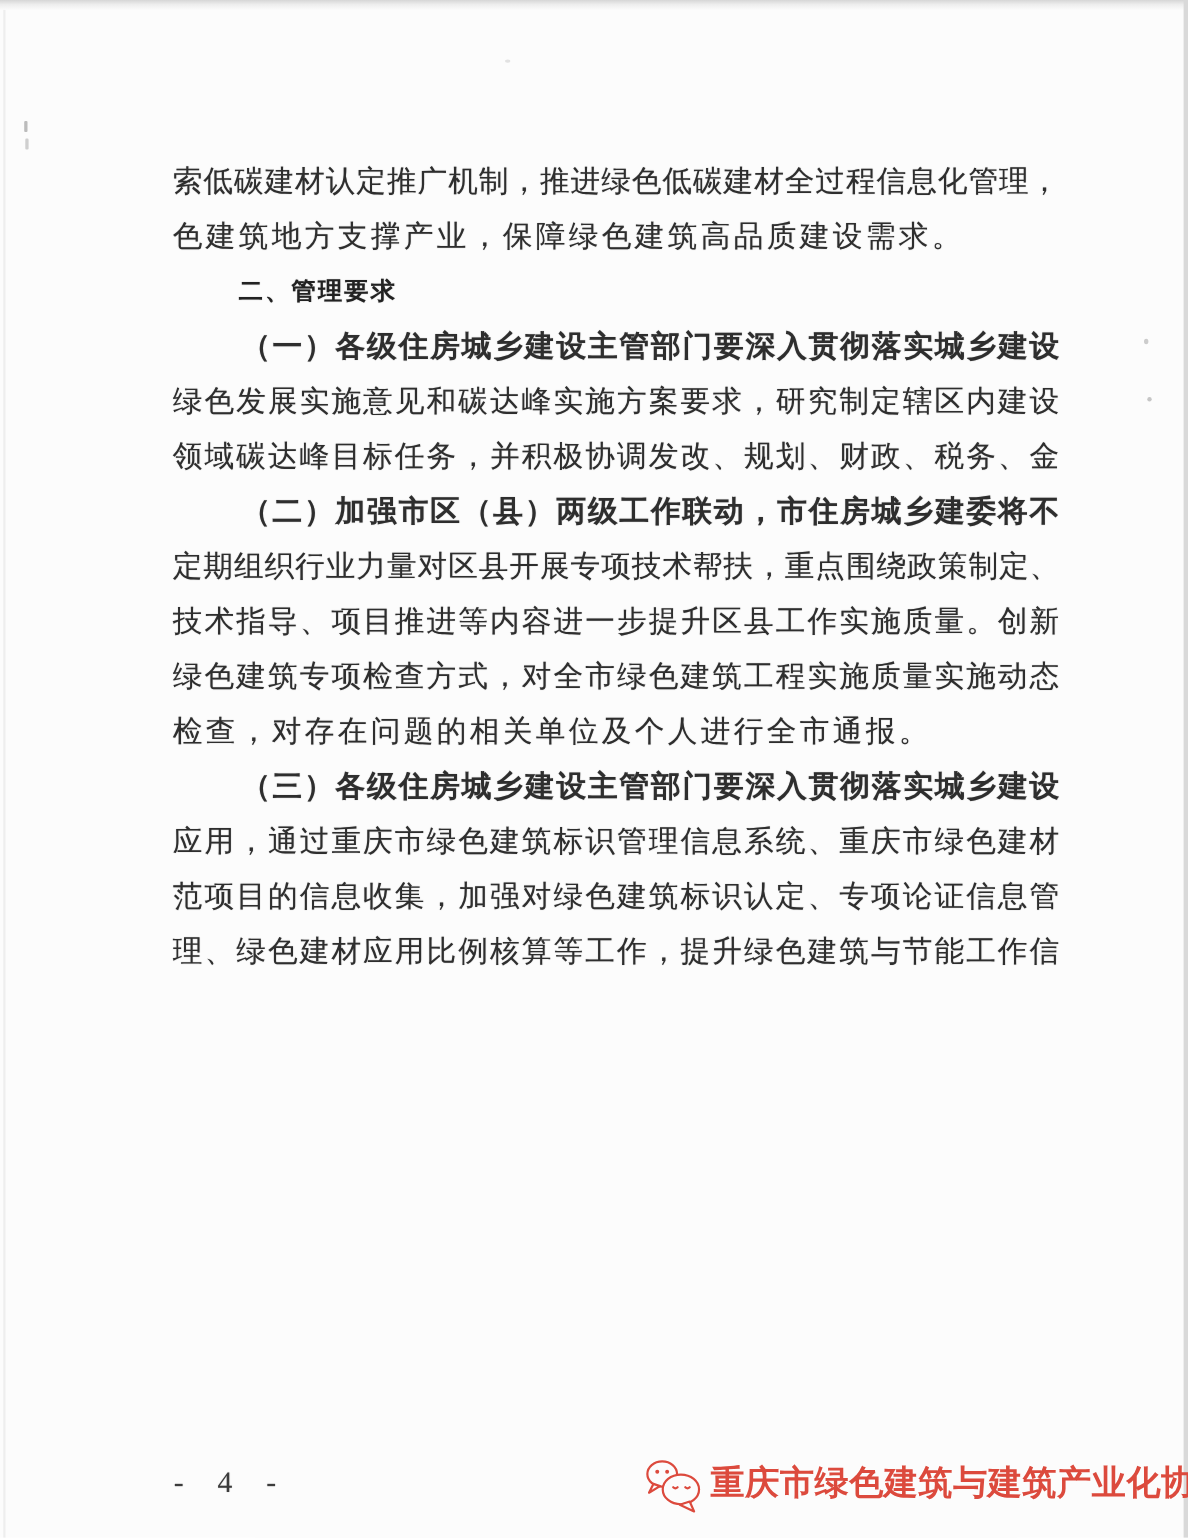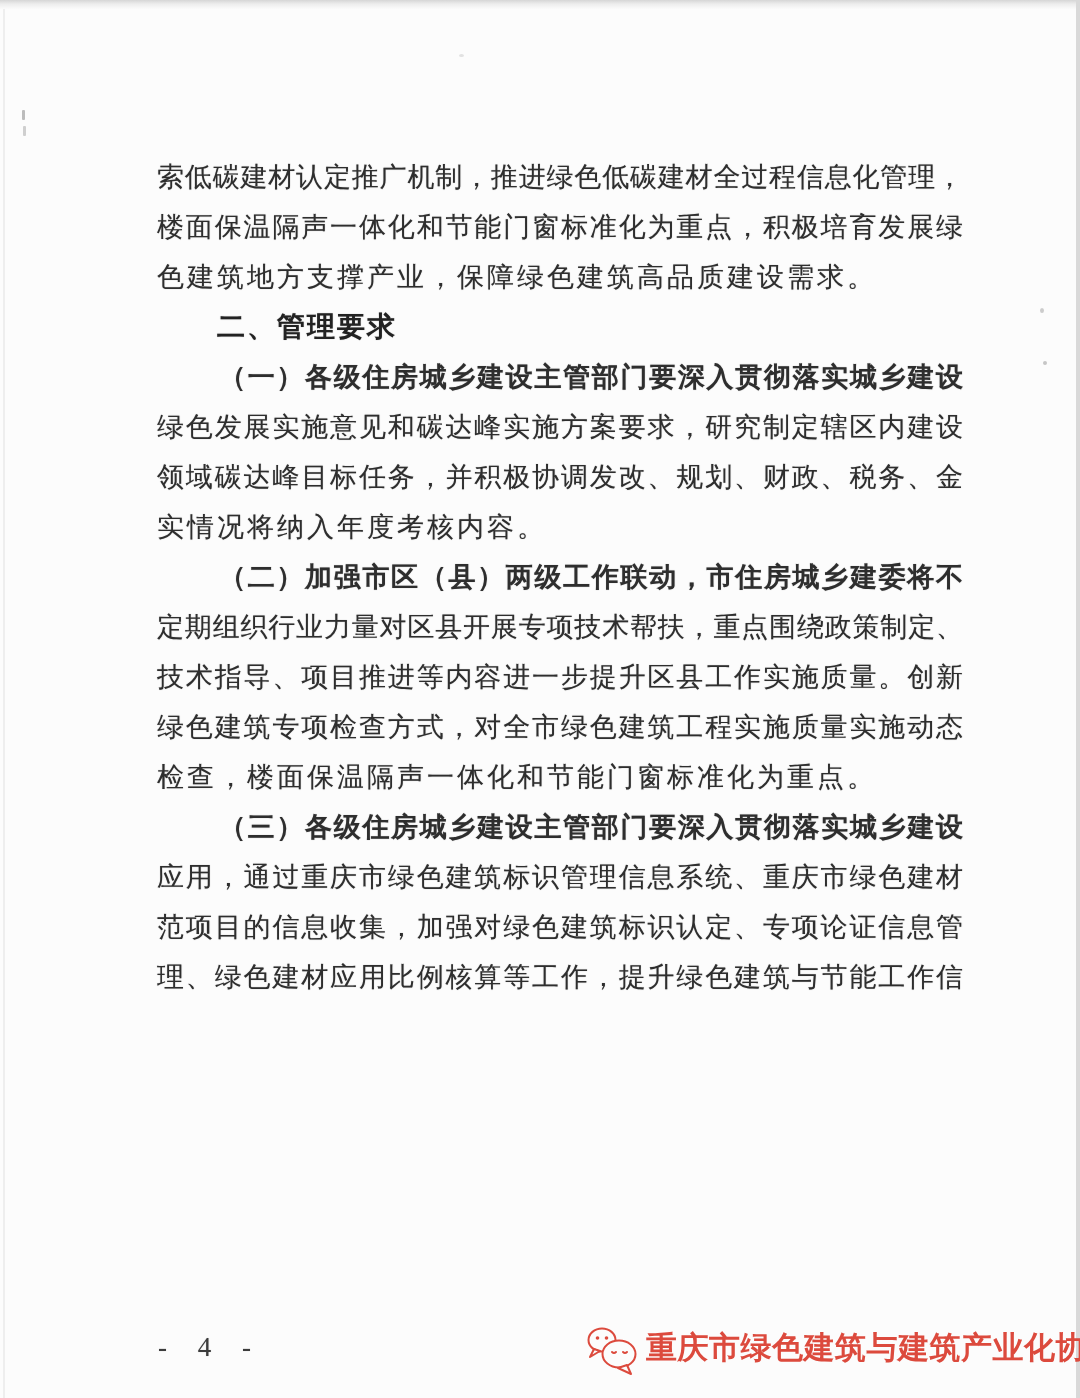--- a/index.html
+++ b/index.html
@@ -32,36 +32,36 @@
     background: #bcbcbc;
     box-shadow: 1px 16px 0 #cfcfcf;
     border-radius: 1px;
   }
   .speck-a { position: absolute; left: 459px; top: 54px; width: 5px; height: 3px; background: #e2e2e2; border-radius: 50%; }
   .speck-b { position: absolute; left: 1040px; top: 308px; width: 4px; height: 5px; background: #cccccc; border-radius: 50%; }
   .speck-c { position: absolute; left: 1043px; top: 361px; width: 4px; height: 4px; background: #c6c6c6; border-radius: 50%; }
 
   
   .content {
-    position: absolute; left: 157px; top: 152px; width: 806px;
+    position: absolute; left: 157px; top: 140px; width: 806px;
     color: #2e2e2e;
     font-size: 27px;
     text-shadow: 0 0 1px rgba(55,55,55,0.45);
   }
   .content p {
     margin: 0; height: 50px; line-height: 50px;
     text-align: justify;
     text-align-last: justify;
   }
   .content p.first { text-indent: 62px; font-weight: bold; }
   .content p.last { text-align: right; text-align-last: left; letter-spacing: 3px; }
   .content p.heading {
     font-family: "Liberation Sans", sans-serif;
     font-weight: 700;
-    font-size: 28px;
+    font-size: 22px;
     color: #222222;
     text-align: center; text-align-last: left;
     text-indent: 60px;
     letter-spacing: 2px;
   }
 
   
   .page-number {
     position: absolute; left: 158px; top: 1332px;
     font-size: 27px; color: #3c3c3c;
@@ -88,32 +88,30 @@
   <div class="edge-top"></div>
   <div class="edge-right"></div>
   <div class="edge-left"></div>
   <div class="artifact-margin"></div>
   <div class="speck-a"></div>
   <div class="speck-b"></div>
   <div class="speck-c"></div>
 
   <main class="content">
     <p class="line">索低碳建材认定推广机制，推进绿色低碳建材全过程信息化管理，</p>
-    <p class="line">楼面保温隔声一体化和节能门窗标准化为重点，积极培育发展绿</p>
     <p class="line last">色建筑地方支撑产业，保障绿色建筑高品质建设需求。</p>
     <p class="heading">二、管理要求</p>
     <p class="line first">（一）各级住房城乡建设主管部门要深入贯彻落实城乡建设</p>
     <p class="line">绿色发展实施意见和碳达峰实施方案要求，研究制定辖区内建设</p>
     <p class="line">领域碳达峰目标任务，并积极协调发改、规划、财政、税务、金</p>
-    <p class="line last">实情况将纳入年度考核内容。</p>
     <p class="line first">（二）加强市区（县）两级工作联动，市住房城乡建委将不</p>
     <p class="line">定期组织行业力量对区县开展专项技术帮扶，重点围绕政策制定、</p>
     <p class="line">技术指导、项目推进等内容进一步提升区县工作实施质量。创新</p>
     <p class="line">绿色建筑专项检查方式，对全市绿色建筑工程实施质量实施动态</p>
-    <p class="line last">检查，楼面保温隔声一体化和节能门窗标准化为重点。</p>
+    <p class="line last">检查，对存在问题的相关单位及个人进行全市通报。</p>
     <p class="line first">（三）各级住房城乡建设主管部门要深入贯彻落实城乡建设</p>
     <p class="line">应用，通过重庆市绿色建筑标识管理信息系统、重庆市绿色建材</p>
     <p class="line">范项目的信息收集，加强对绿色建筑标识认定、专项论证信息管</p>
     <p class="line">理、绿色建材应用比例核算等工作，提升绿色建筑与节能工作信</p>
   </main>
 
   <div class="page-number">- 4 -</div>
 
   <div class="brand">
     <svg class="brand-logo" width="56" height="60" viewBox="0 0 56 60" aria-hidden="true">

